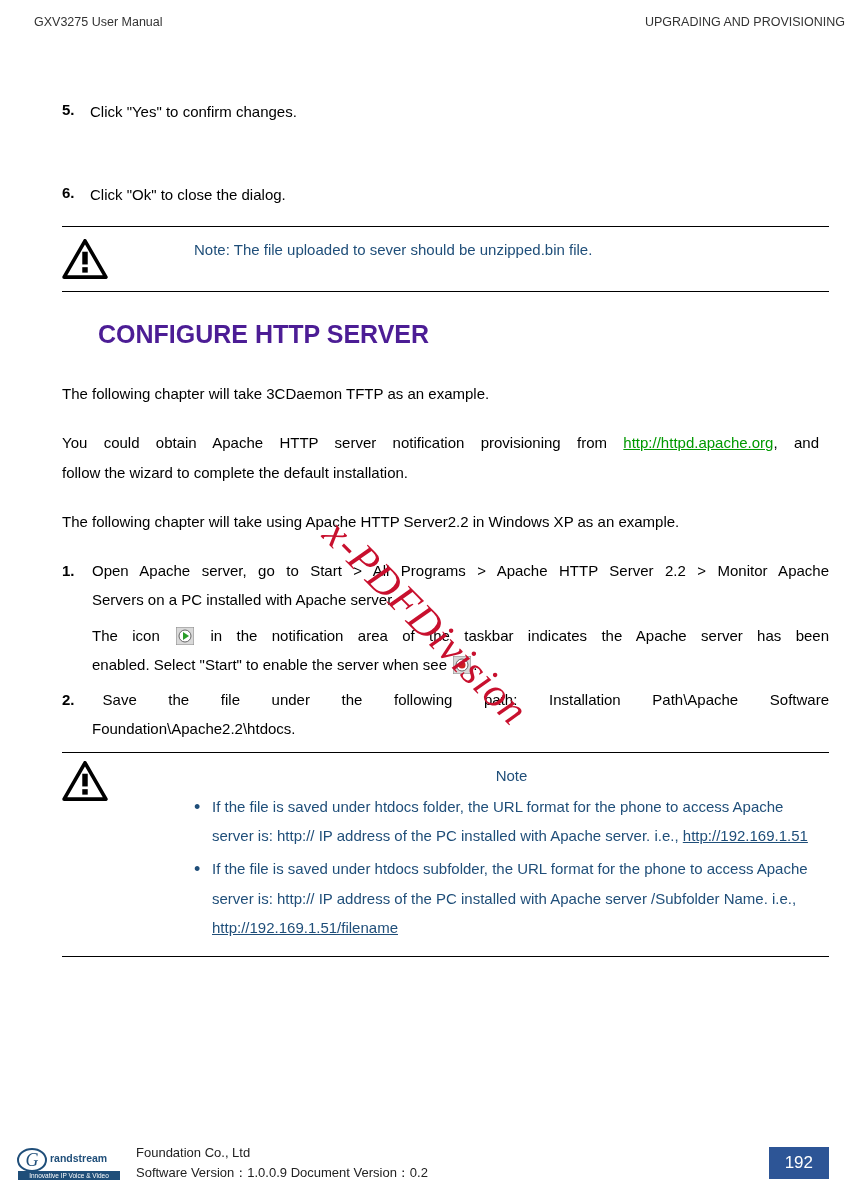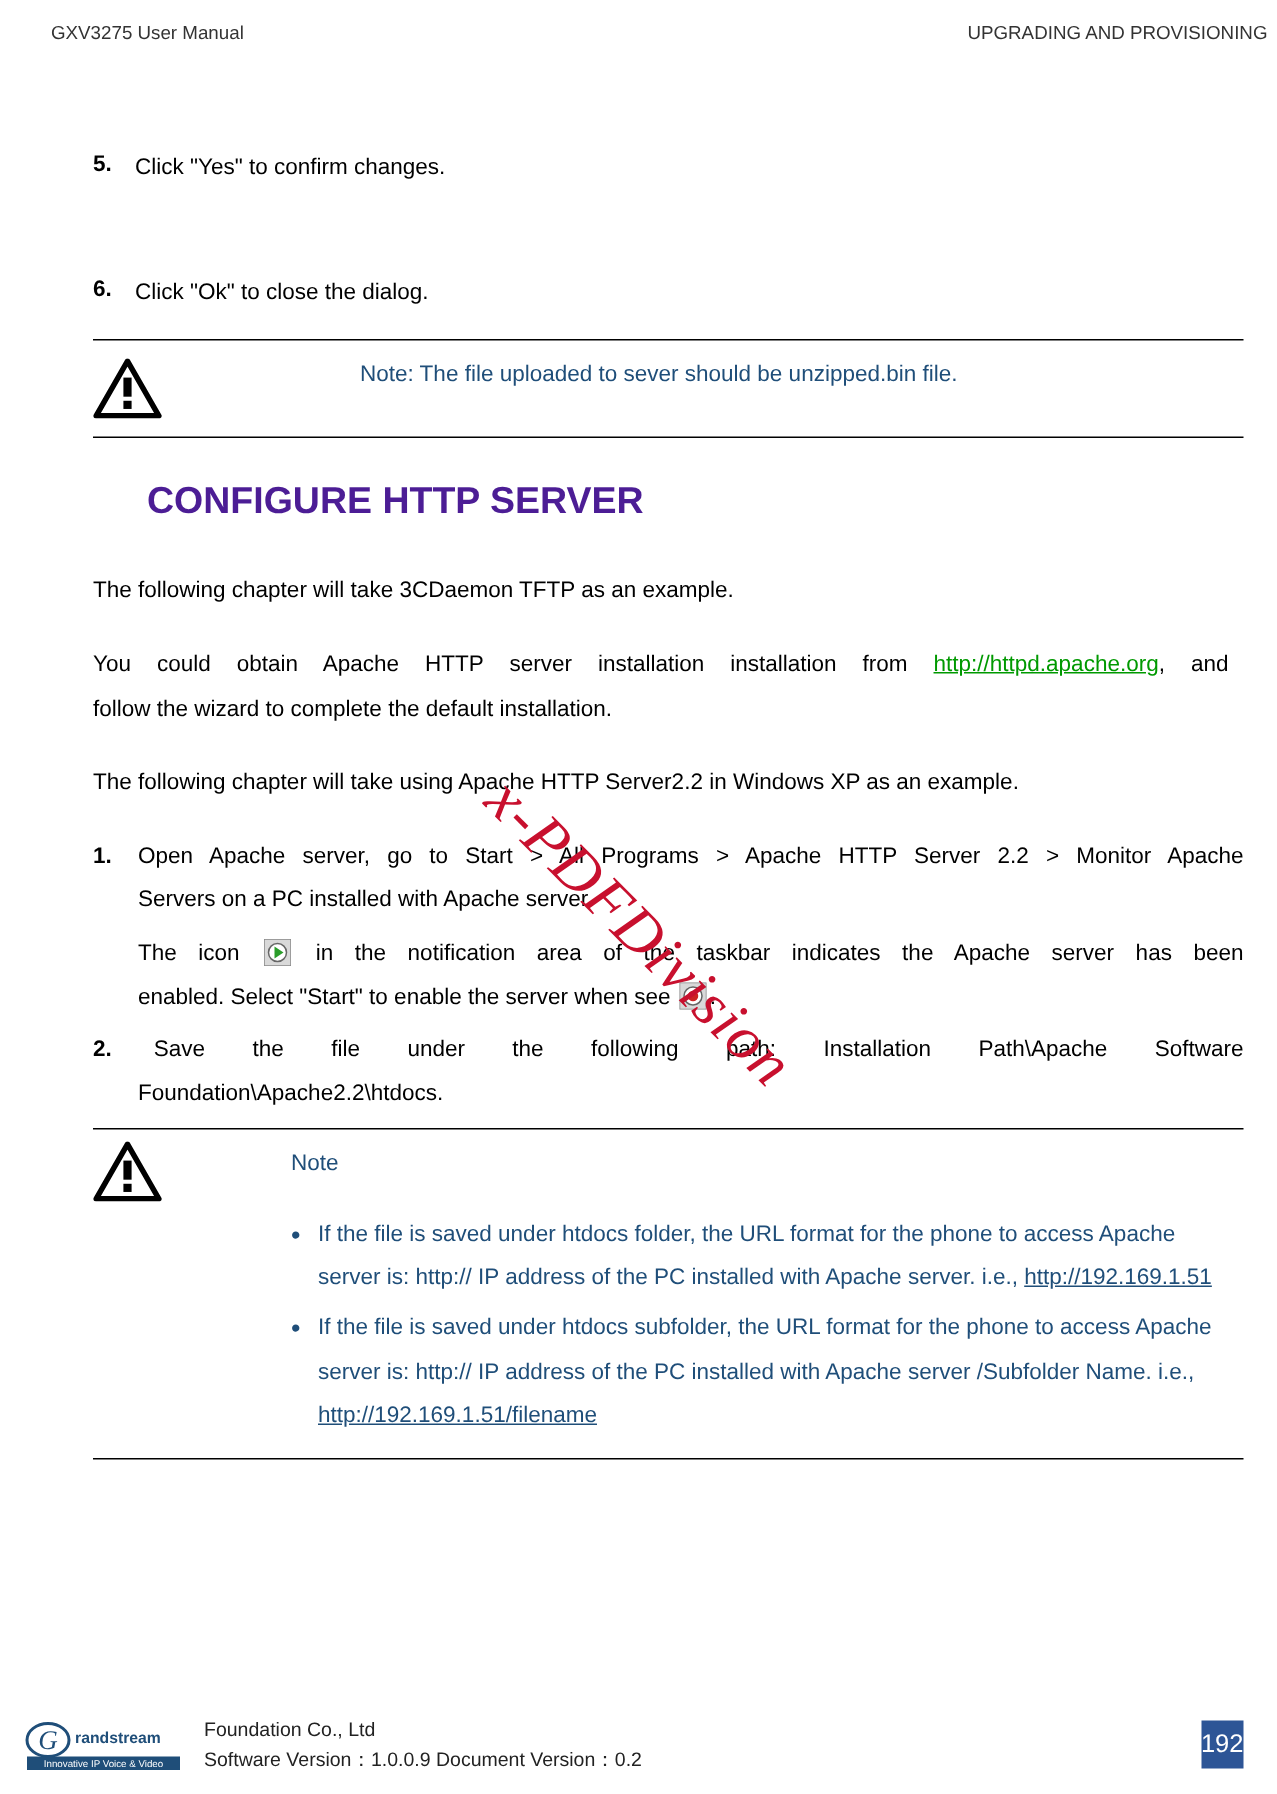--- a/index.html
+++ b/index.html
@@ -36,21 +36,20 @@
     font-weight: bold;
     width: 28px;
     flex: 0 0 28px;
   }
   .step-text { flex: 1; line-height: 1.5; text-align: justify; }
   .hr { border: 0; border-top: 1px solid #000; margin: 0 22px 0 62px; }
   .note-block {
     display: flex;
     padding: 12px 22px 12px 62px;
     align-items: flex-start;
-    gap: 46px;
   }
   .alert-icon {
     width: 46px;
     height: 40px;
     flex: 0 0 46px;
     margin-right: 86px;
   }
   .alert-icon svg { width: 46px; height: 40px; }
   .note-text {
     flex: 1;
@@ -91,21 +90,21 @@
   .note2-block {
     display: flex;
     padding: 8px 22px 10px 62px;
     align-items: flex-start;
     font-size: 15px;
     line-height: 1.95;
     color: #1f4e79;
   }
   .note2-icon-col { width: 46px; flex: 0 0 46px; margin-right: 86px; }
   .note2-body { flex: 1; }
-  .note-heading { color: #1f4e79; margin-bottom: 18px; }
+  .note-heading { color: #1f4e79; margin-bottom: 2px; text-align: center; }
   .note2-item { display:flex; margin-bottom:4px; }
   .note2-bullet { width:18px; flex: 0 0 18px; color:#1f4e79; font-size:18px; line-height:1.7;}
   .note2-text { flex:1; }
   .note2-text .u { text-decoration: underline; }
   .watermark {
     position: absolute;
     left: 50%; top: 52%;
     transform: translate(-50%,-50%) rotate(45deg);
     font-size: 42px;
     color: #c8102e;
@@ -125,21 +124,21 @@
   }
   .footer-logo {
     width: 110px; height: 34px;
     margin-right: 12px;
     position: relative;
   }
   .footer-info { flex: 1; line-height: 1.5; color:#222; }
   .footer-page {
     background: #2d5596;
     color: #fff;
-    padding: 6px 0;
+    padding: 6px 16px;
     font-size: 17px;
   }
   .just-line { text-align: justify; text-align-last: justify; display:block; }
 </style>
 </head>
 <body>
 
 <div class="page">
 
   <div class="header-row">
@@ -172,21 +171,21 @@
   </div>
 
   <hr class="hr">
 
   <div class="section-title">CONFIGURE HTTP SERVER</div>
 
   <div class="para">The following chapter will take 3CDaemon TFTP as an example.</div>
 
   <div class="para">
     <span class="just-line">
-      <span>You could obtain Apache HTTP server installation installation from </span><a href="#" class="link-green">http://httpd.apache.org</a><span>, and</span>
+      <span>You could obtain Apache HTTP server notification provisioning from </span><a href="#" class="link-green">http://httpd.apache.org</a><span>, and</span>
     </span>
     <span>follow the wizard to complete the default installation.</span>
   </div>
 
   <div class="para">The following chapter will take using Apache HTTP Server2.2 in Windows XP as an example.</div>
 
   <div class="num-list">
     <div class="num-item">
       <div class="step-num">1.</div>
       <div class="num-body">

